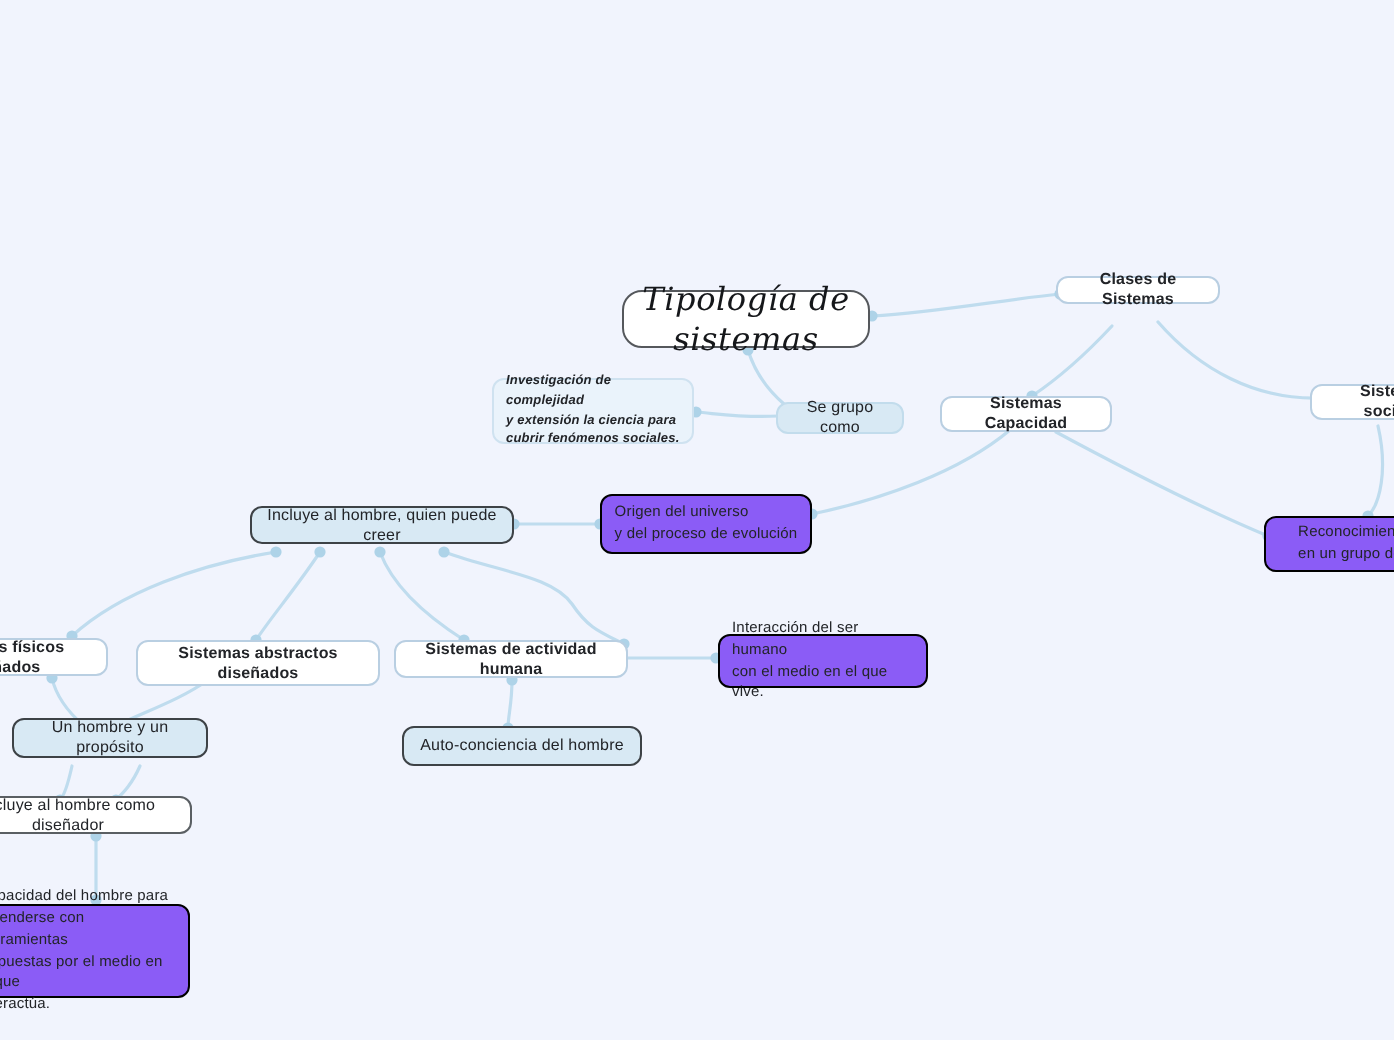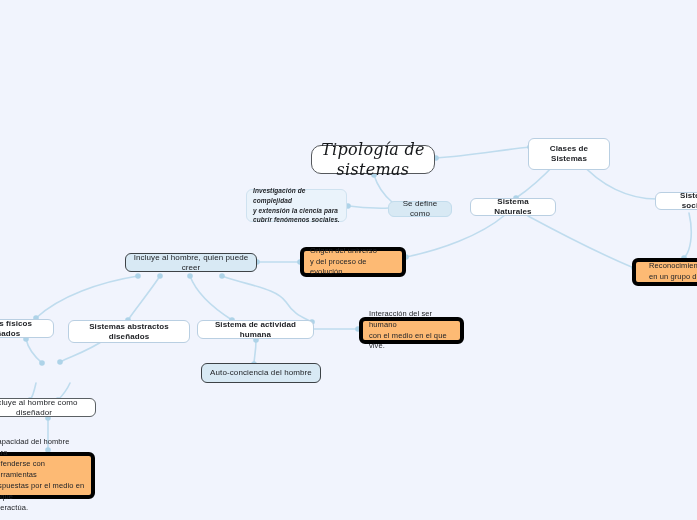--- a/index.html
+++ b/index.html
@@ -55,22 +55,22 @@
     letter-spacing: 0.3px;
   }
   .n-plain {
     background: #ffffff;
     border: 1px solid #b9cfe2;
     font-size: 8px;
     font-weight: bold;
     padding: 3px 7px;
   }
   .n-note {
-    background: #fdba74;
-    border: 4px solid #000000;
+    background: #8b5cf6;
+    border: 1px solid #000000;
     font-size: 7.5px;
     padding: 4px 6px;
     line-height: 1.45;
   }
   .n-note-italic {
     background: #eaf3fb;
     border: 1px solid #cfe2f0;
     font-size: 6.5px;
     font-style: italic;
     font-weight: bold;
@@ -181,36 +181,36 @@
       <circle cx="48" cy="450" r="2.8"></circle>
       <circle cx="684" cy="258" r="2.8"></circle>
       <circle cx="634" cy="268" r="2.8"></circle>
     </g>
   </svg>
 
   <div class="node n-root" style="left:311px; top:145px; width:124px; height:29px;">
     <span class="txt">Tipología de sistemas</span>
   </div>
 
-  <div class="node n-plain" style="left:528px; top:138px; width:82px; height:32px;">
+  <div class="node n-plain" style="left:528px; top:138px; width:82px; height:14px;">
     <span class="txt">Clases de Sistemas</span>
   </div>
 
   <div class="node n-label" style="left:388px; top:201px; width:64px; height:16px;">
-    <span class="txt">Se define como</span>
+    <span class="txt">Se grupo como</span>
   </div>
 
   <div class="node n-note-italic" style="left:246px; top:189px; width:101px; height:33px;">
     <span class="txt">Investigación de complejidad
 y extensión la ciencia para
 cubrir fenómenos sociales.</span>
   </div>
 
   <div class="node n-plain" style="left:470px; top:198px; width:86px; height:18px;">
-    <span class="txt">Sistema Naturales</span>
+    <span class="txt">Sistemas Capacidad</span>
   </div>
 
   <div class="node n-plain" style="left:655px; top:192px; width:86px; height:18px;">
     <span class="txt">Sistemas sociales</span>
   </div>
 
   <div class="node n-note" style="left:632px; top:258px; width:130px; height:28px;">
     <span class="txt">Reconocimiento del hombre
 en un grupo de personas</span>
   </div>
@@ -226,28 +226,31 @@
 
   <div class="node n-plain" style="left:-54px; top:319px; width:108px; height:19px;">
     <span class="txt">Sistemas físicos diseñados</span>
   </div>
 
   <div class="node n-plain" style="left:68px; top:320px; width:122px; height:23px;">
     <span class="txt">Sistemas abstractos diseñados</span>
   </div>
 
   <div class="node n-plain" style="left:197px; top:320px; width:117px; height:19px;">
-    <span class="txt">Sistema de actividad humana</span>
+    <span class="txt">Sistemas de actividad humana</span>
   </div>
 
   <div class="node n-note" style="left:359px; top:317px; width:105px; height:27px;">
     <span class="txt">Interacción del ser humano
 con el medio en el que vive.</span>
   </div>
 
+  <div class="node n-emph" style="left:6px; top:359px; width:98px; height:20px;">
+    <span class="txt">Un hombre y un propósito</span>
+  </div>
 
   <div class="node n-emph" style="left:201px; top:363px; width:120px; height:20px;">
     <span class="txt">Auto-conciencia del hombre</span>
   </div>
 
   <div class="node n-strong" style="left:-28px; top:398px; width:124px; height:19px;">
     <span class="txt">Incluye al hombre como diseñador</span>
   </div>
 
   <div class="node n-note" style="left:-18px; top:452px; width:113px; height:47px;">

